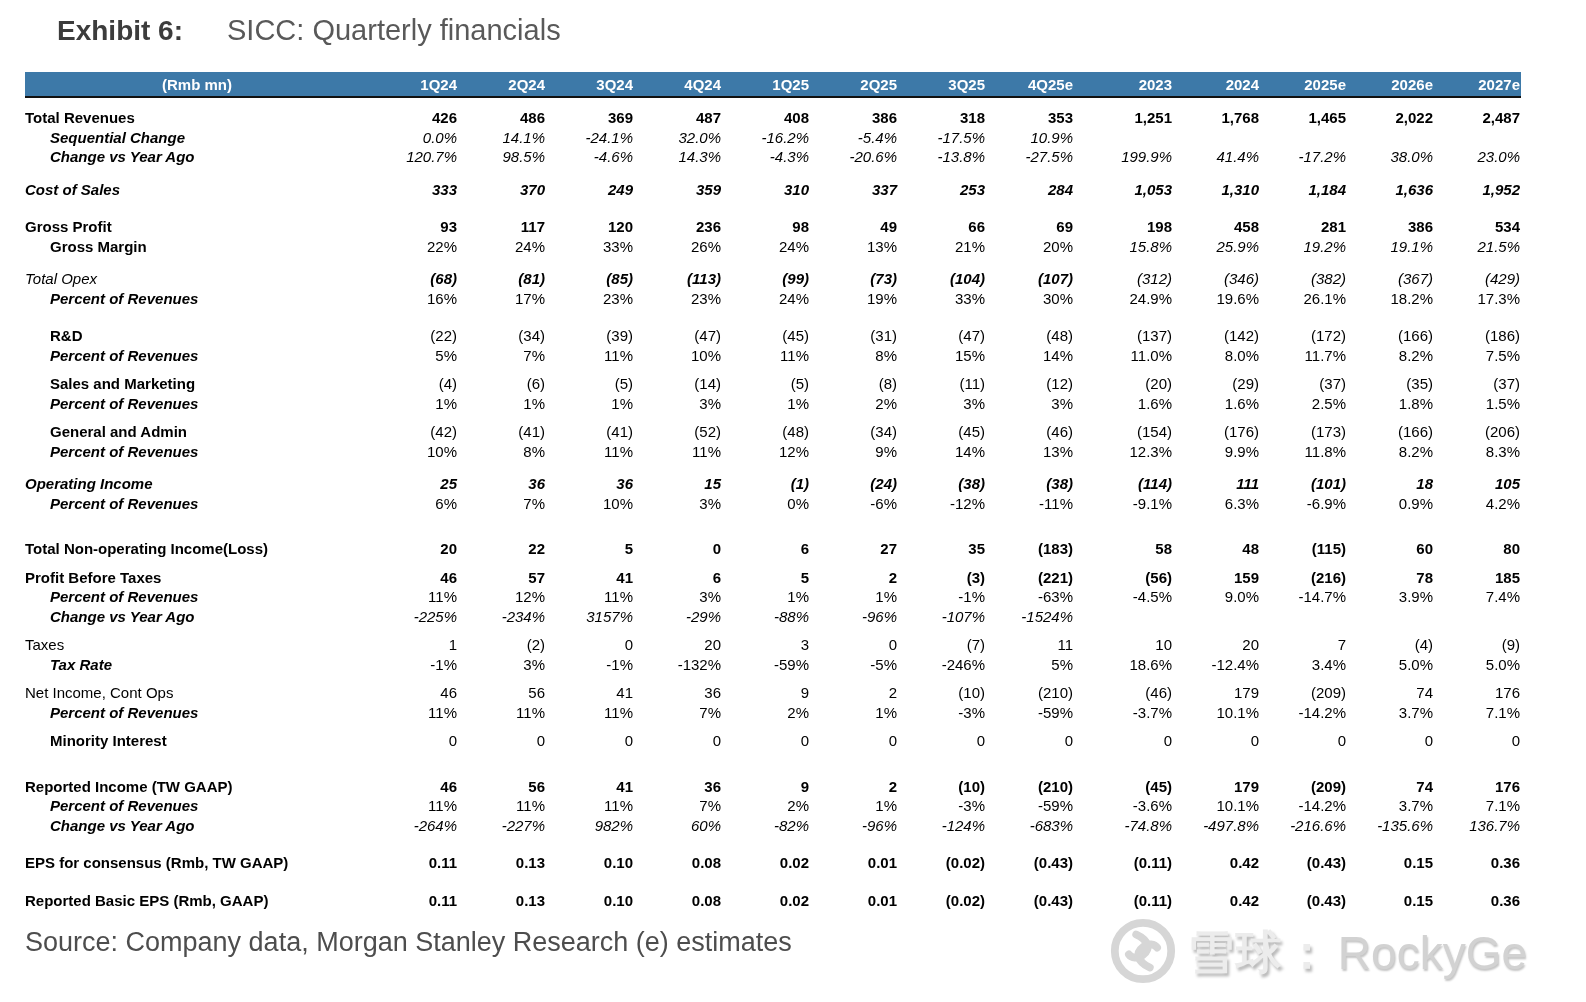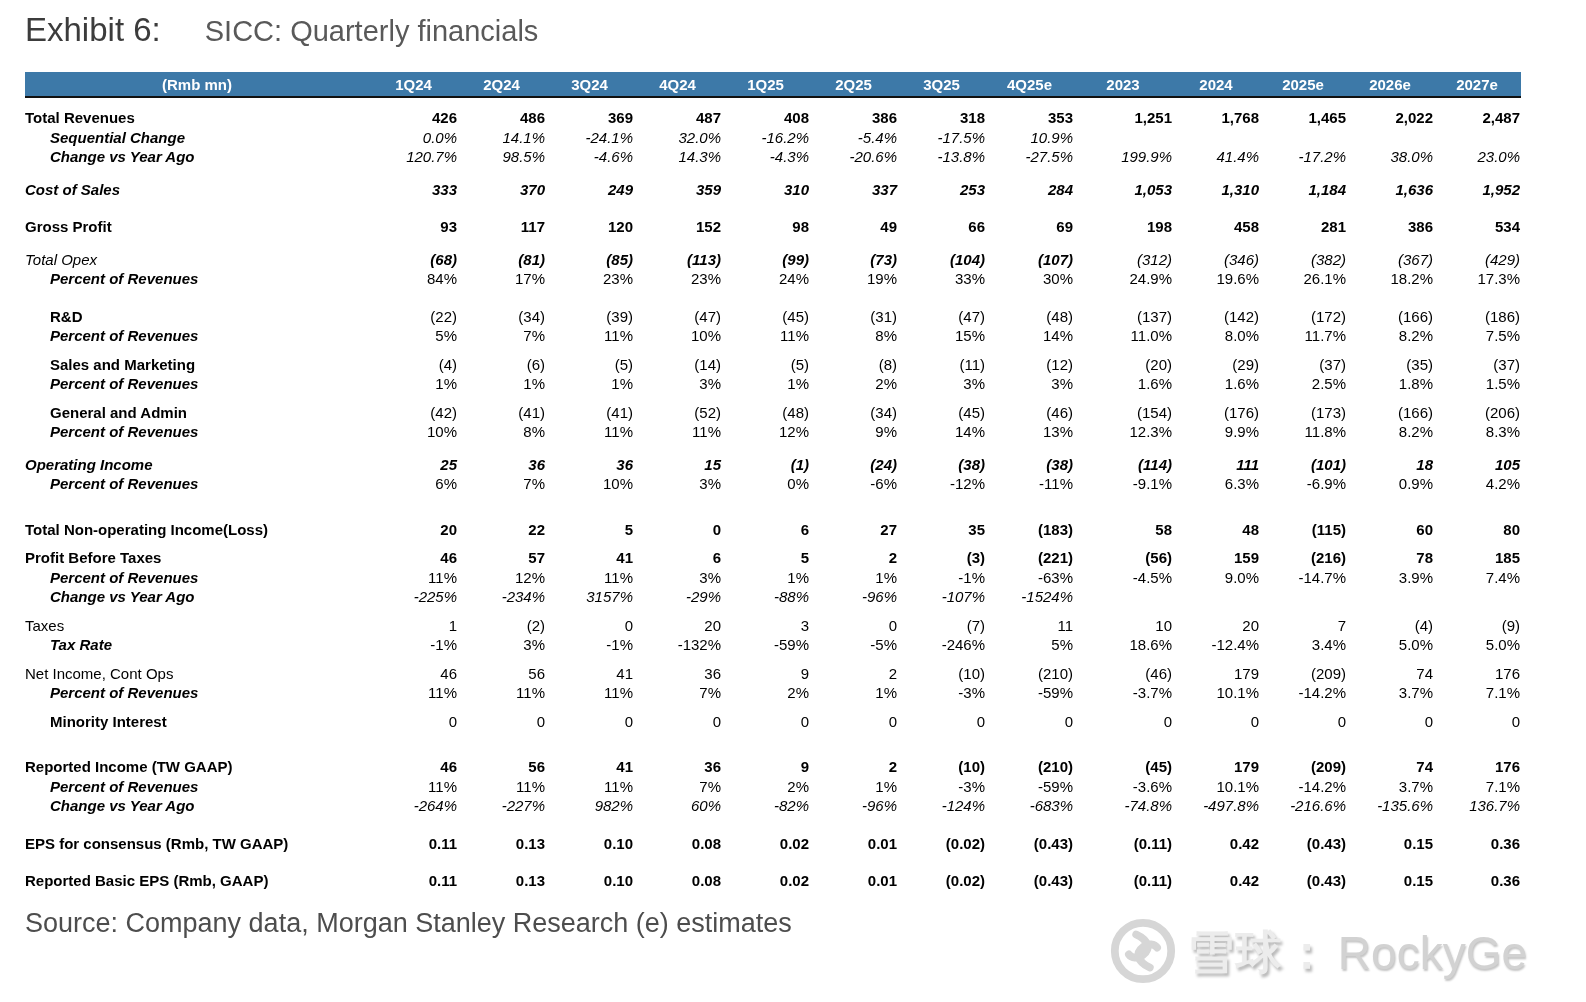--- a/index.html
+++ b/index.html
@@ -11,24 +11,25 @@
     color:#000;
     overflow:hidden;
   }
   .title-row{
     padding:10px 0 0 25px;
     display:flex;
     align-items:baseline;
     margin-bottom:21px;
   }
   .exhibit-label{
-    font-size:33px;
-    font-weight:400;
+    font-size:28px;
+    font-weight:700;
     color:#3c3c3c;
     line-height:40px;
+    margin-left:32px;
   }
   .exhibit-title{
     font-size:29px;
     font-weight:400;
     color:#595959;
     line-height:40px;
     margin-left:44px;
   }
   table.fin-table{
     border-collapse:collapse;
@@ -36,20 +37,21 @@
     width:1496px;
     margin-left:25px;
   }
   thead tr{
     background:var(--header-bg,#3D79A8);
   }
   thead th{
     color:var(--header-text,#ffffff);
     font-size:15px;
     font-weight:700;
+    text-align:right;
     padding:4px 1px 3px 0;
     border-bottom:2.5px solid #111;
     white-space:nowrap;
   }
   thead th.lbl{
     text-align:center;
     padding-left:0;
   }
   tbody td{
     font-size:15px;
@@ -211,50 +213,66 @@
           <td class="a">1,310</td>
           <td class="a">1,184</td>
           <td class="a">1,636</td>
           <td class="a">1,952</td>
         </tr>
         <tr class="r-bold g-l">
           <td class="lbl">Gross Profit</td>
           <td class="q">93</td>
           <td class="q">117</td>
           <td class="q">120</td>
-          <td class="q">152</td>
+          <td class="q">236</td>
           <td class="q">98</td>
           <td class="q">49</td>
           <td class="q">66</td>
           <td class="q">69</td>
           <td class="a">198</td>
           <td class="a">458</td>
           <td class="a">281</td>
           <td class="a">386</td>
           <td class="a">534</td>
+        </tr>
+        <tr class="r-subplain">
+          <td class="lbl ind">Gross Margin</td>
+          <td class="q">22%</td>
+          <td class="q">24%</td>
+          <td class="q">33%</td>
+          <td class="q">26%</td>
+          <td class="q">24%</td>
+          <td class="q">13%</td>
+          <td class="q">21%</td>
+          <td class="q">20%</td>
+          <td class="a">15.8%</td>
+          <td class="a">25.9%</td>
+          <td class="a">19.2%</td>
+          <td class="a">19.1%</td>
+          <td class="a">21.5%</td>
         </tr>
         <tr class="r-opex g-m">
           <td class="lbl">Total Opex</td>
           <td class="q">(68)</td>
           <td class="q">(81)</td>
           <td class="q">(85)</td>
           <td class="q">(113)</td>
           <td class="q">(99)</td>
           <td class="q">(73)</td>
           <td class="q">(104)</td>
           <td class="q">(107)</td>
           <td class="a">(312)</td>
           <td class="a">(346)</td>
           <td class="a">(382)</td>
           <td class="a">(367)</td>
           <td class="a">(429)</td>
         </tr>
         <tr class="r-sub">
           <td class="lbl ind">Percent of Revenues</td>
-          <td class="q">84%</td>
+          <td class="q">16%</td>
           <td class="q">17%</td>
           <td class="q">23%</td>
           <td class="q">23%</td>
           <td class="q">24%</td>
           <td class="q">19%</td>
           <td class="q">33%</td>
           <td class="q">30%</td>
           <td class="a">24.9%</td>
           <td class="a">19.6%</td>
           <td class="a">26.1%</td>

